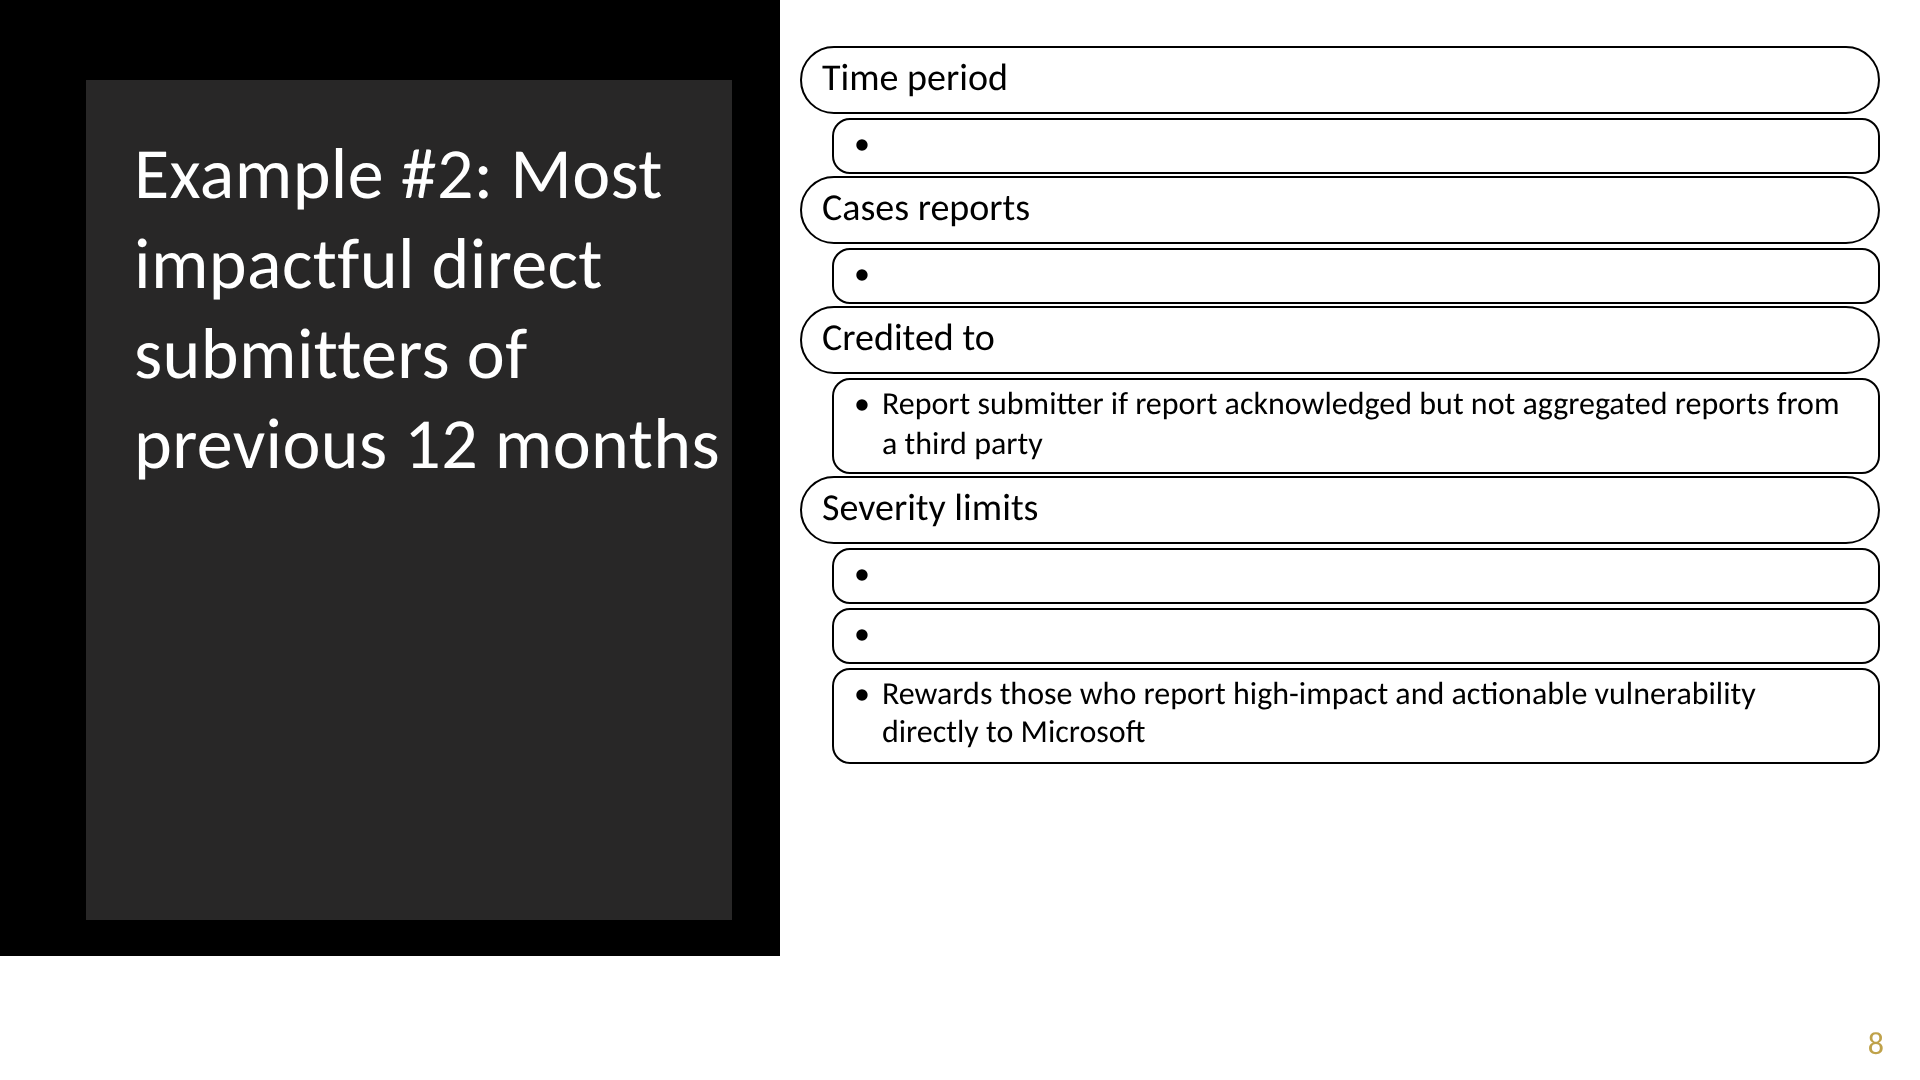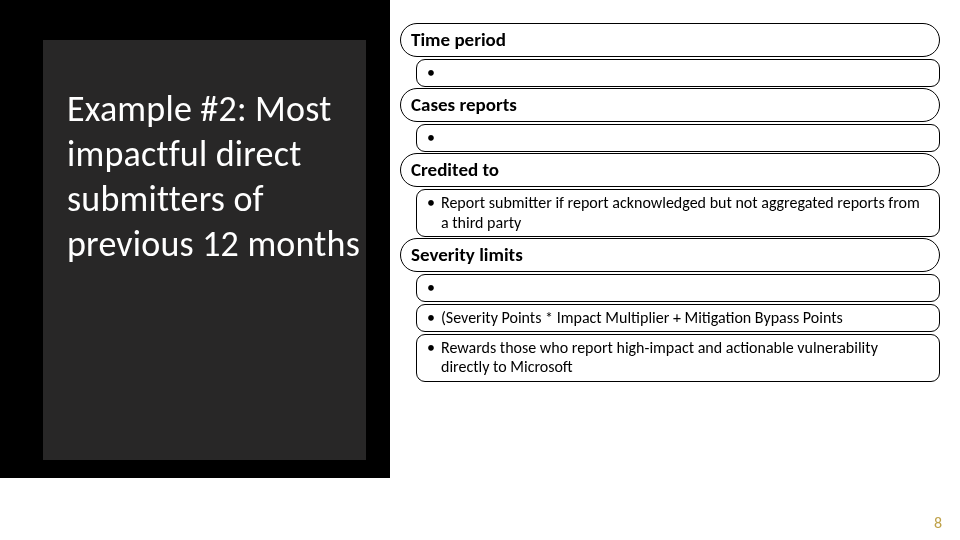--- a/index.html
+++ b/index.html
@@ -31,36 +31,35 @@
   .title {
     position: absolute;
     left: 67px;
     top: 65px;
     width: 300px;
     color: #fff;
     font-size: 36px;
     line-height: 1.25;
     font-weight: 400;
     letter-spacing: 0.2px;
-    margin-top: 22px;
   }
   .content {
     position: absolute;
     left: 400px;
     top: 22px;
     width: 540px;
   }
   .header-box {
     background: #fff;
     border: 1.5px solid #000;
     border-radius: 17px;
     padding: 4px 10px 5px 10px;
     font-size: 19px;
     color: #000;
-    font-weight: 700;
+    font-weight: 400;
     margin-top: 1px;
   }
   .sub-box {
     background: #fff;
     border: 1.5px solid #000;
     border-radius: 9px;
     padding: 3px 10px 4px 10px;
     margin-left: 16px;
     margin-top: 2px;
     font-size: 16px;
@@ -117,21 +116,20 @@
   <div class="header-box">Severity limits</div>
   <div class="sub-box">
     <div class="bullet-row">
         <span class="bullet">•</span>
       </div>
   </div>
 
   <div class="sub-box">
     <div class="bullet-row">
         <span class="bullet">•</span>
-        <span>(Severity Points * Impact Multiplier + Mitigation Bypass Points</span>
       </div>
   </div>
 
   <div class="sub-box">
     <div class="bullet-row">
         <span class="bullet">•</span>
         <span>Rewards those who report high-impact and actionable vulnerability directly to Microsoft</span>
       </div>
   </div>
 

